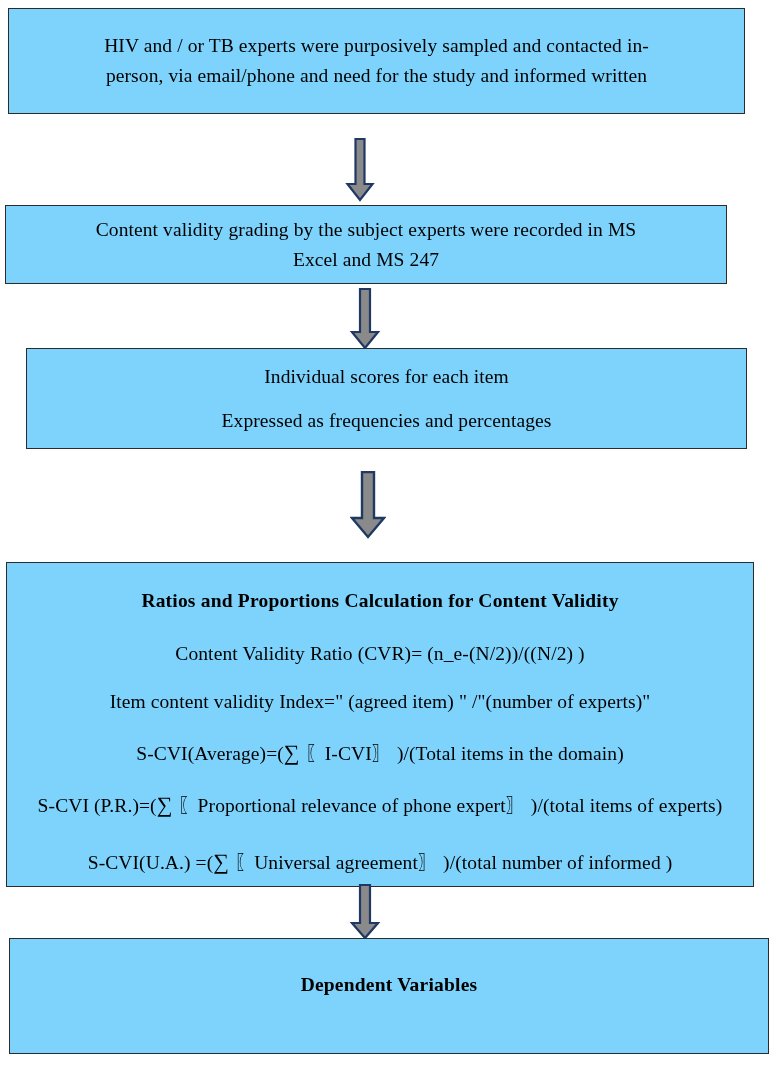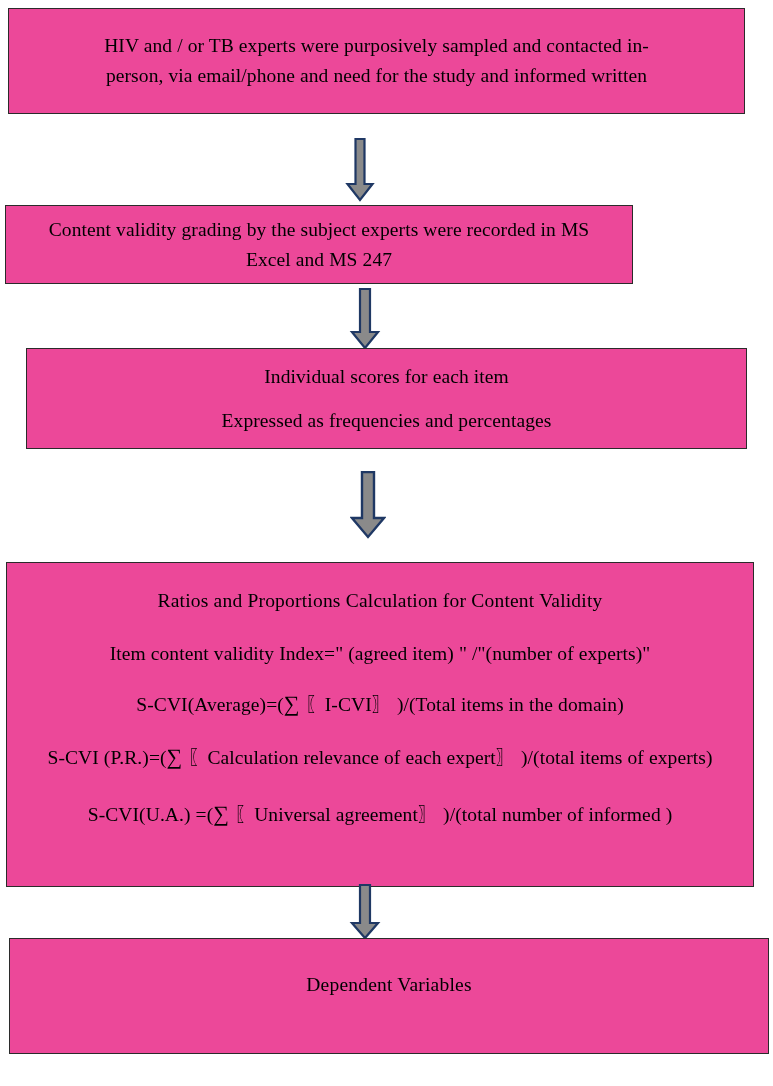--- a/index.html
+++ b/index.html
@@ -18,52 +18,52 @@
 
   #flowchart {
     position: relative;
     width: 773px;
     height: 1086px;
   }
 
   .node {
     position: absolute;
     box-sizing: border-box;
-    background: #ec4899;
+    background: #7dd3fc;
     border: 1.3px solid #2b2b2b;
     display: flex;
     flex-direction: column;
     align-items: center;
     justify-content: center;
     text-align: center;
   }
 
   .node .line {
     display: block;
     width: 100%;
     text-align: center;
     font-size: 19.5px;
     line-height: 1.42;
     letter-spacing: 0.1px;
   }
 
   .node .line.bold {
-    font-weight: normal;
+    font-weight: bold;
     letter-spacing: 0.2px;
   }
 
   
   #node-recruitment {
     left: 8px;  top: 8px;   width: 737px; height: 106px;
     padding: 6px 24px;
   }
   #node-recruitment .line { line-height: 1.56; }
 
   #node-datarecording {
-    left: 5px;  top: 205px; width: 628px; height: 79px;
+    left: 5px;  top: 205px; width: 722px; height: 79px;
     padding: 4px 24px;
   }
   #node-datarecording .line { line-height: 1.52; }
 
   #node-scores {
     left: 26px; top: 348px; width: 721px; height: 101px;
     padding: 6px 8px;
   }
   #node-scores .line { line-height: 1.3; margin: 9px 0; }
 
@@ -132,26 +132,27 @@
 
   <div class="arrow" id="arrow-3">
     <svg width="36" height="68" viewBox="0 0 36 68">
       <polygon points="12,1 24,1 24,47 34,47 18,66 2,47 12,47" fill="#8a8a8a" stroke="#1f3864" stroke-width="2.4" stroke-linejoin="miter"></polygon>
     </svg>
   </div>
 
   <div class="node" id="node-calculations">
     <span class="line bold">Ratios and Proportions Calculation for Content Validity</span>
 
+    <span class="line">Content Validity Ratio (CVR)= (n_e-(N/2))/((N/2) )</span>
 
     <span class="line">Item content validity Index=" (agreed item) " /"(number of experts)"</span>
 
     <span class="line"><span>S-CVI(Average)=(</span><span class="sum">∑</span> <span class="lb">〖</span><span>I-CVI</span><span class="lb">〗</span><span> )/(Total items in the domain)</span></span>
 
-    <span class="line wrap2"><span>S-CVI (P.R.)=(</span><span class="sum">∑</span> <span class="lb">〖</span><span>Calculation relevance of each expert</span><span class="lb">〗</span><span> )/(total items of</span> <span>experts)</span></span>
+    <span class="line wrap2"><span>S-CVI (P.R.)=(</span><span class="sum">∑</span> <span class="lb">〖</span><span>Proportional relevance of phone expert</span><span class="lb">〗</span><span> )/(total items of</span> <span>experts)</span></span>
 
     <span class="line"><span>S-CVI(U.A.) =(</span><span class="sum">∑</span> <span class="lb">〖</span><span>Universal agreement</span><span class="lb">〗</span><span> )/(total number of informed )</span></span>
   </div>
 
   <div class="arrow" id="arrow-4">
     <svg width="32" height="56" viewBox="0 0 32 56">
       <polygon points="11,1 21,1 21,39 29,39 16,54 3,39 11,39" fill="#8a8a8a" stroke="#1f3864" stroke-width="2.2" stroke-linejoin="miter"></polygon>
     </svg>
   </div>
 

